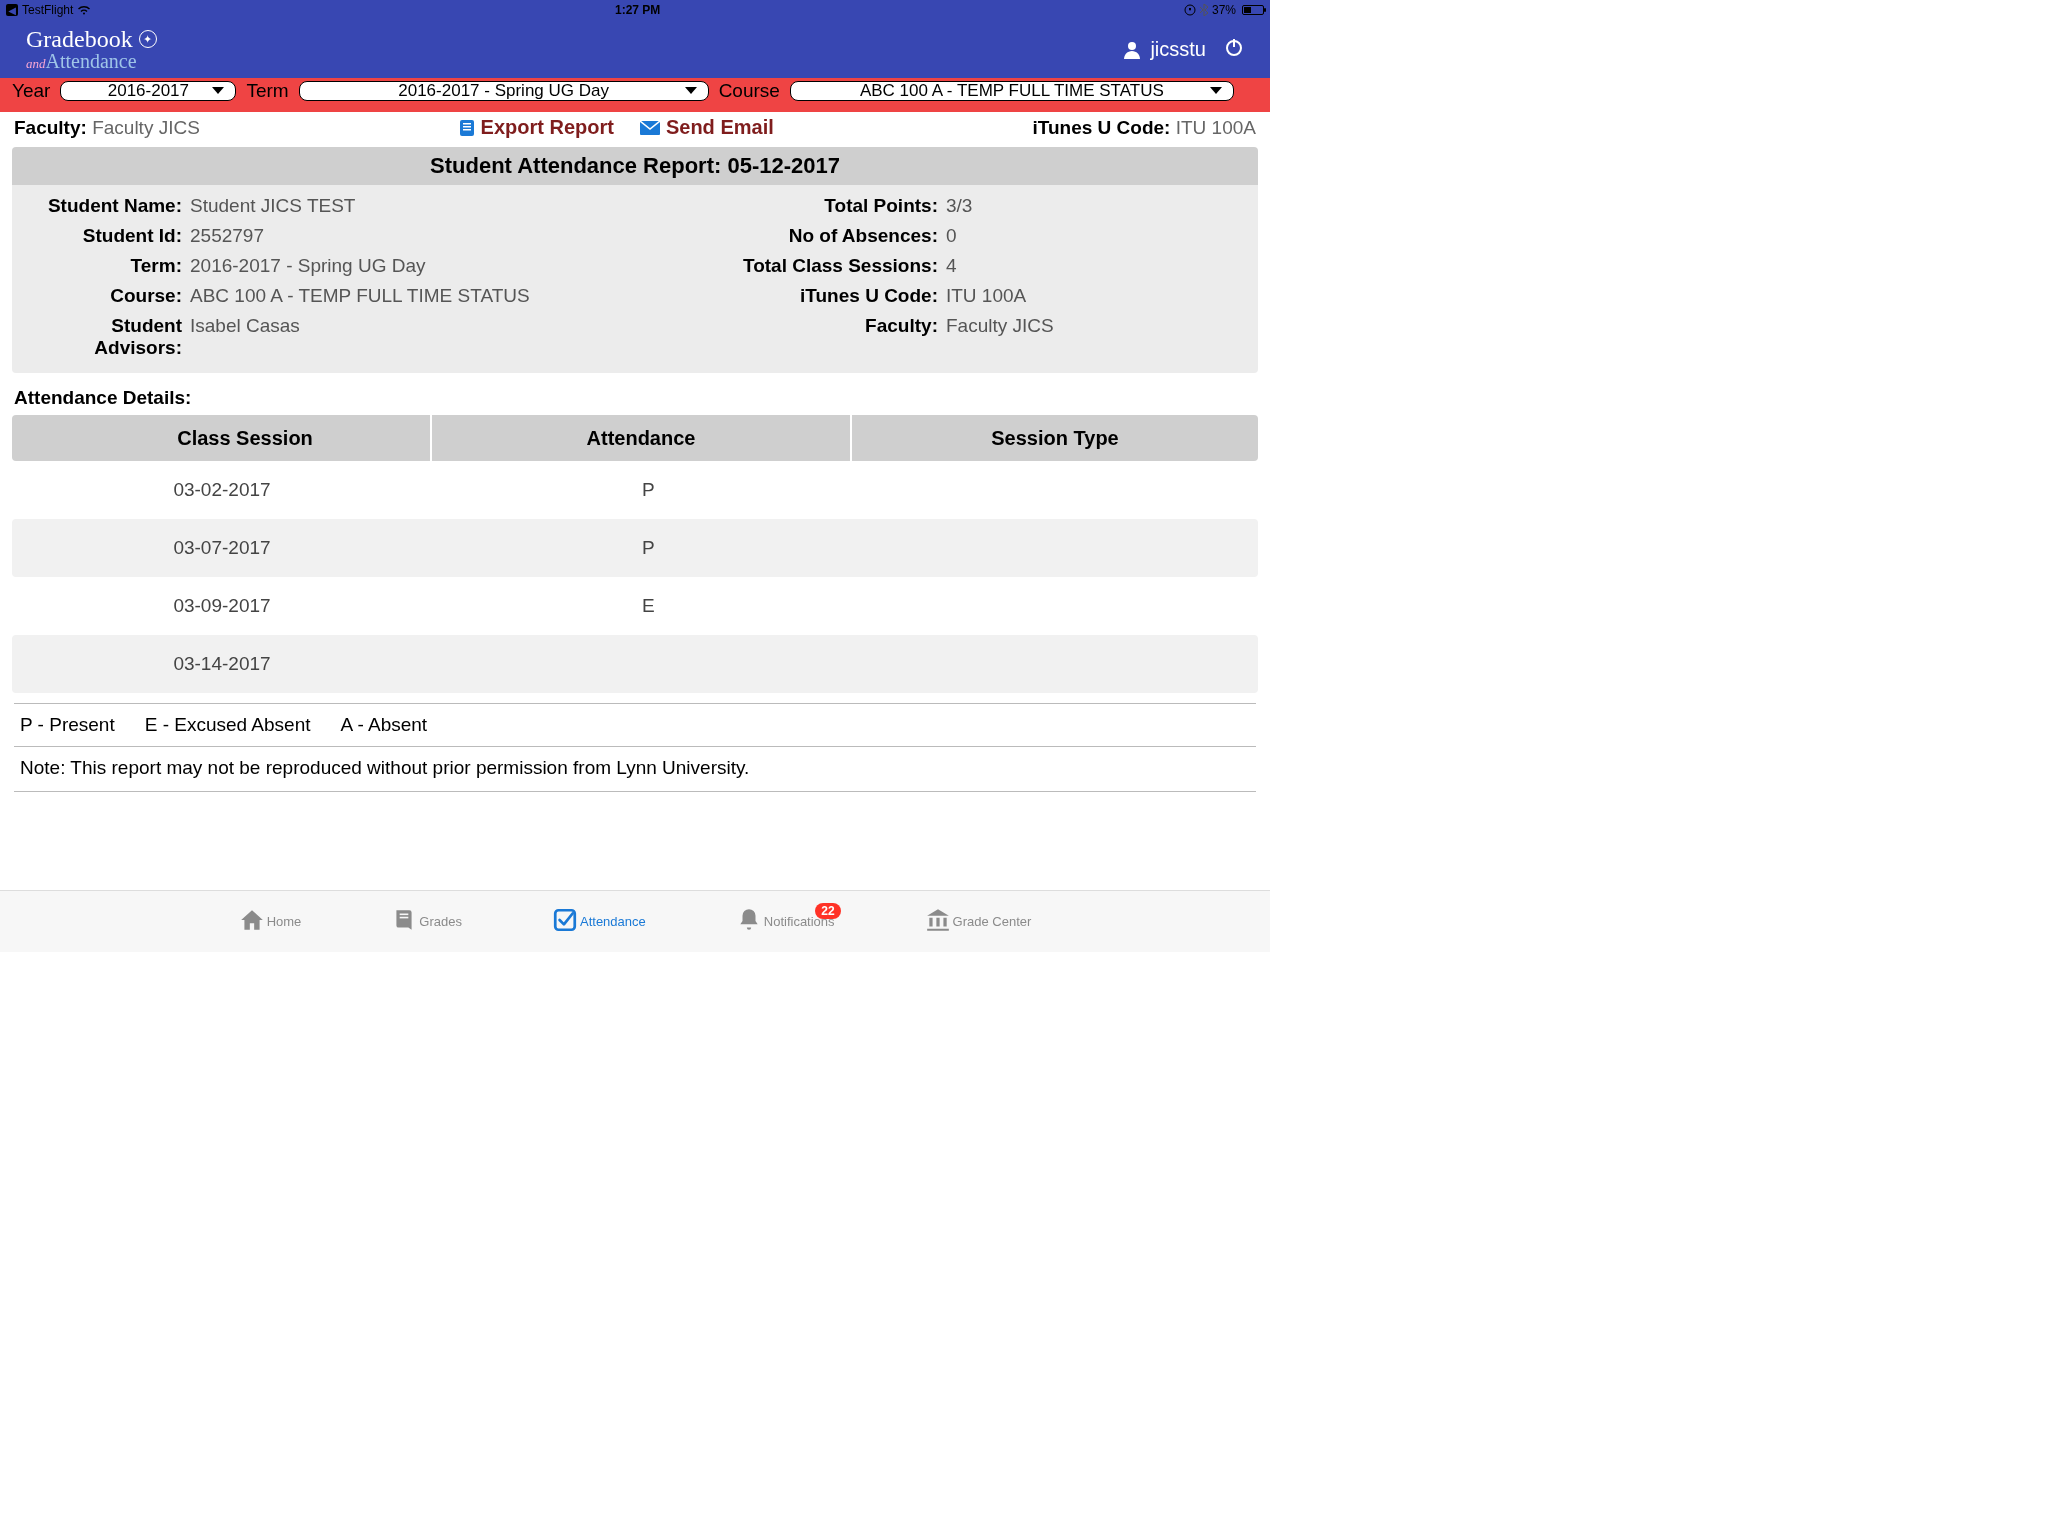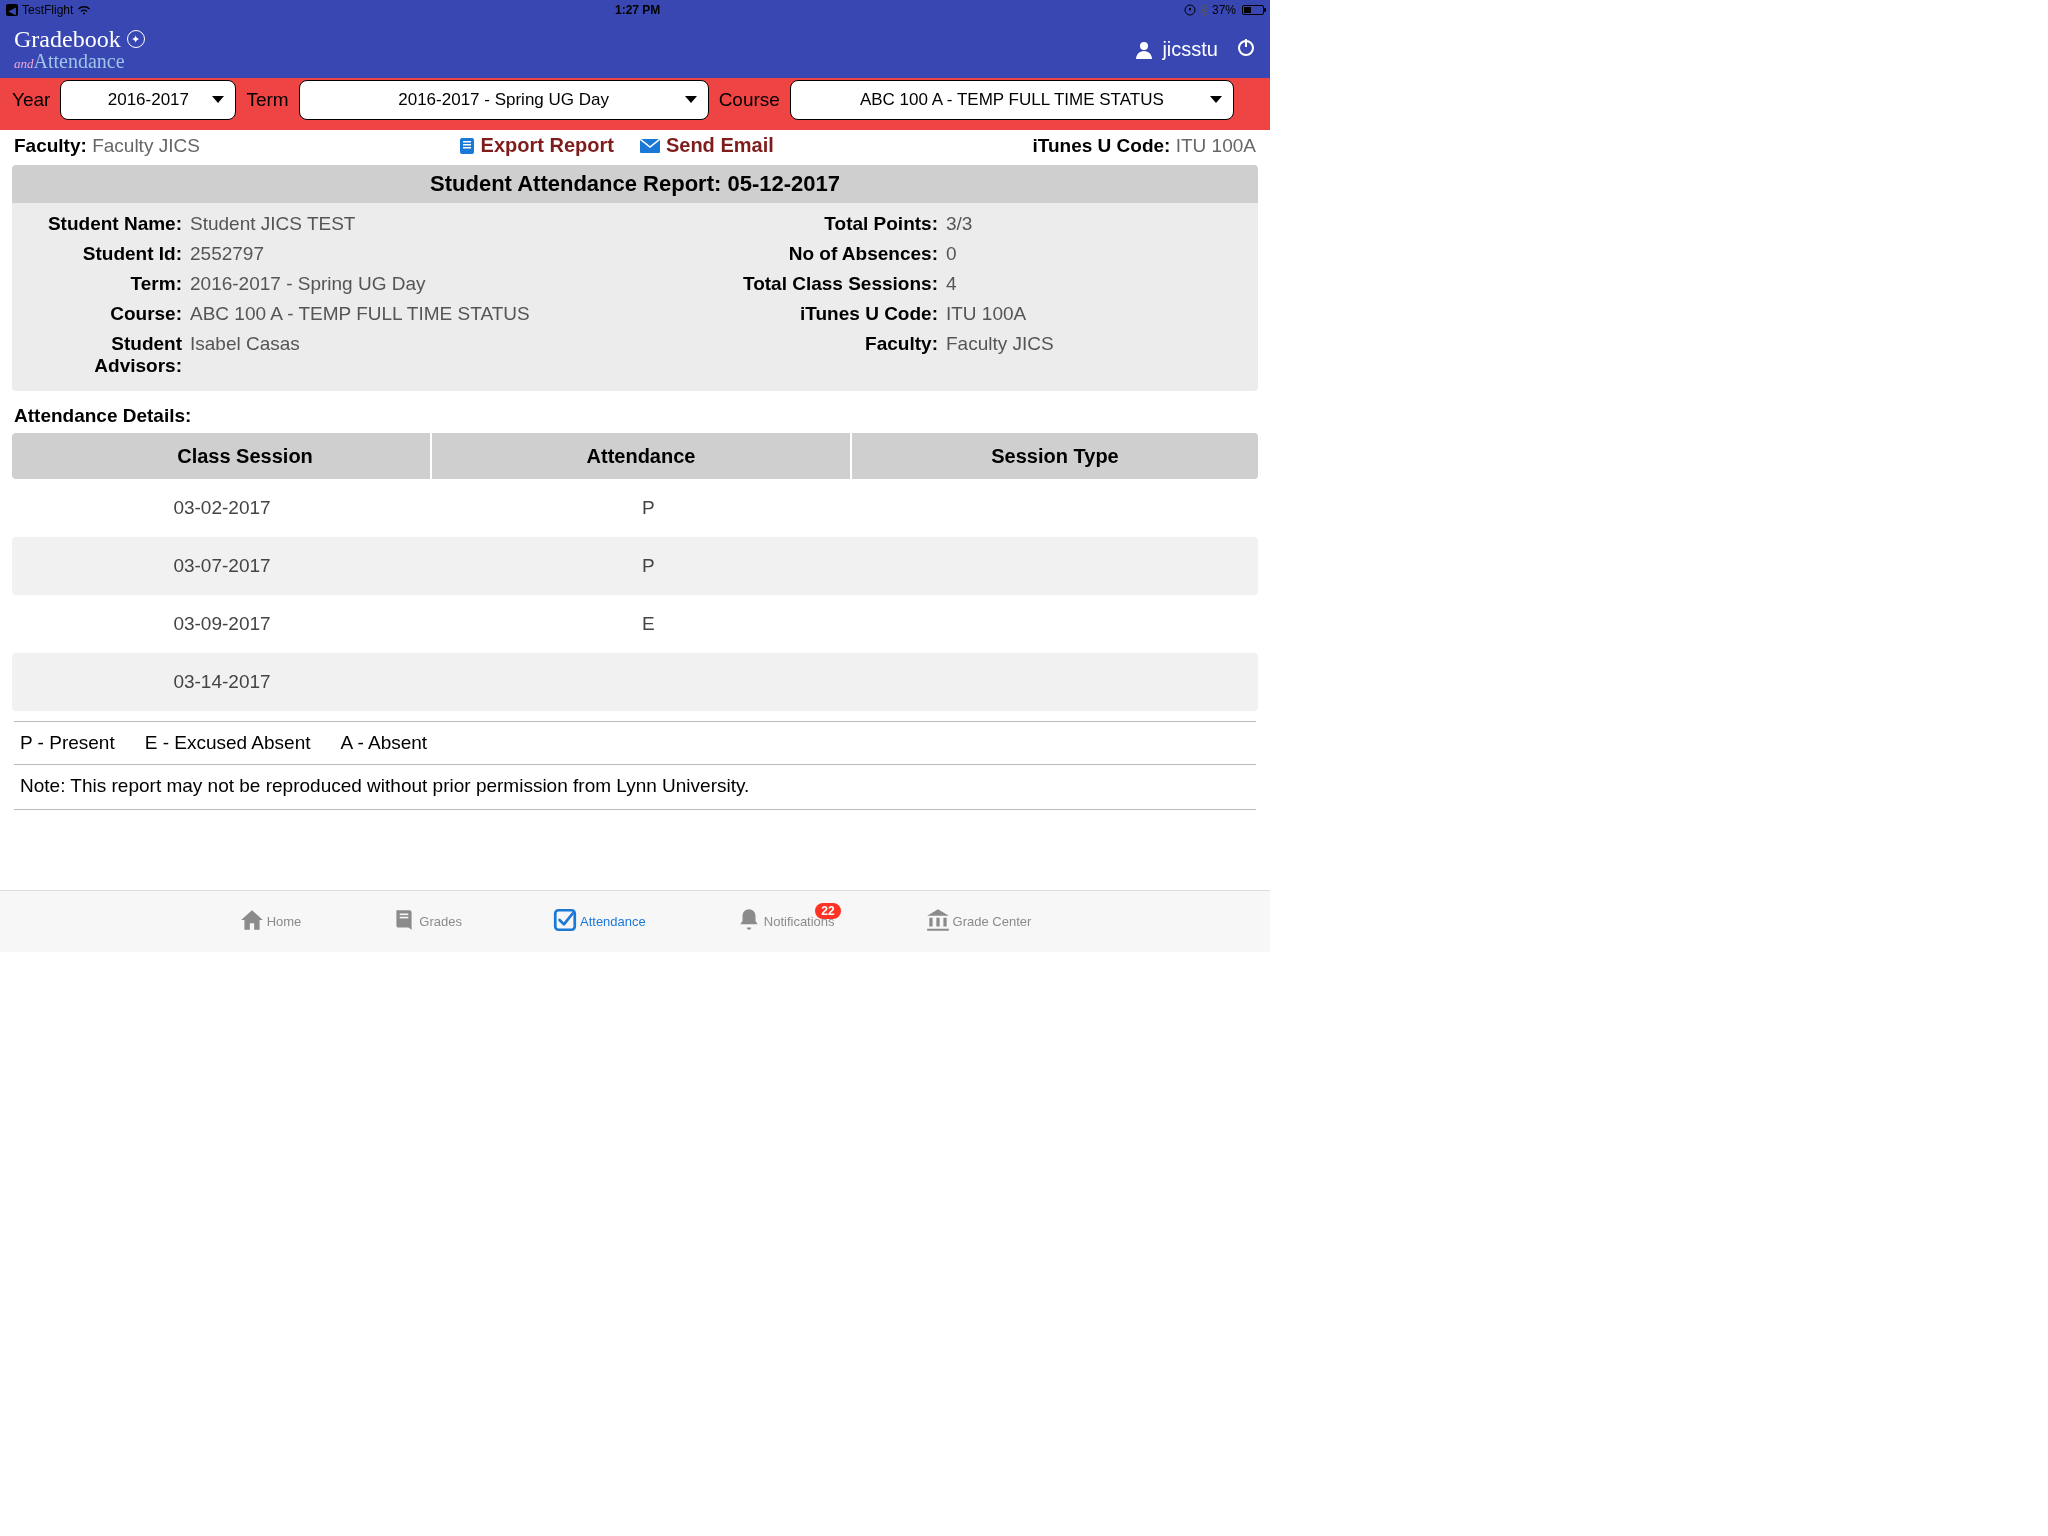--- a/index.html
+++ b/index.html
@@ -33,21 +33,21 @@
   .battery-outline::after { content:""; position:absolute; right:-3px; top:2px; width:2px; height:4px; background:#000; border-radius:1px;}
   .battery-fill { position:absolute; left:1px; top:1px; bottom:1px; width:37%; background:#000;}
 
   
   .app-header {
     background: #3847b2;
     color: #fff;
     height: 58px;
     display: flex;
     align-items: center;
-    padding: 0 14px;
+    padding: 0 26px;
     justify-content: space-between;
   }
   .brand { font-family: Georgia, 'Times New Roman', serif; line-height: 1; }
   .brand-top { font-size: 24px; display:flex; align-items:center; gap:6px;}
   .brand-bottom { font-size: 20px; }
   .brand-and { color: #f9a8d4; font-size: 13px; font-style: italic; margin-right: 0; }
   .brand-att { color: #9fc5e8; }
   .brand-circle { width:18px; height:18px; border:1.5px solid #fff; border-radius:50%; display:inline-flex; align-items:center; justify-content:center; font-size:11px;}
   .header-right { display:flex; align-items:center; gap:18px; }
   .user-block { display:flex; align-items:center; gap:8px; font-size:20px; }
@@ -57,21 +57,21 @@
     display: flex;
     align-items: center;
     gap: 10px;
     padding: 2px 12px 10px;
     background: #ef4444;
   }
   .filters label { font-size: 19px; font-weight: 400; }
   .select {
     border: 1px solid #000;
     border-radius: 8px;
-    height: 40px;
+    height: 20px;
     display: flex;
     align-items: center;
     justify-content: center;
     position: relative;
     font-size: 17px;
     background: #fff;
     cursor: pointer;
   }
   .select .caret {
     position: absolute;

